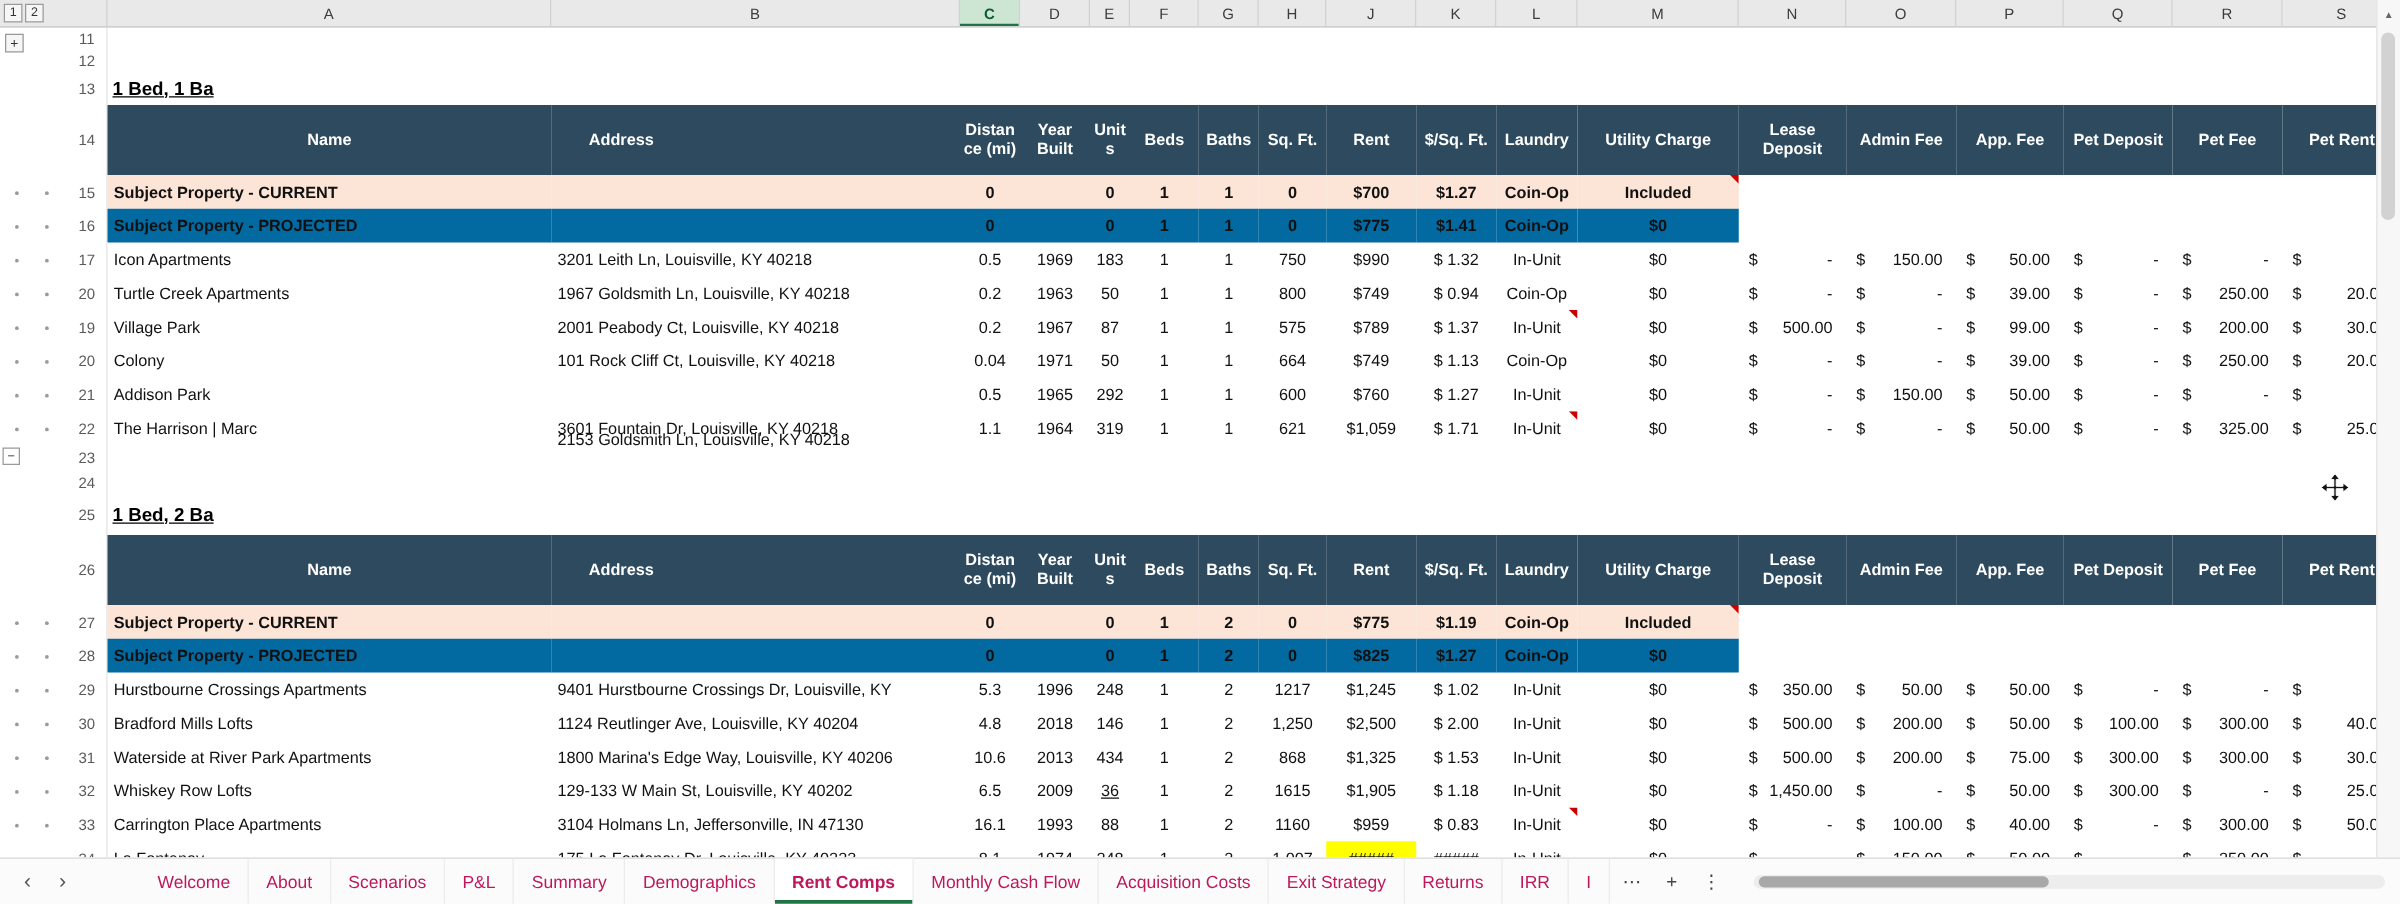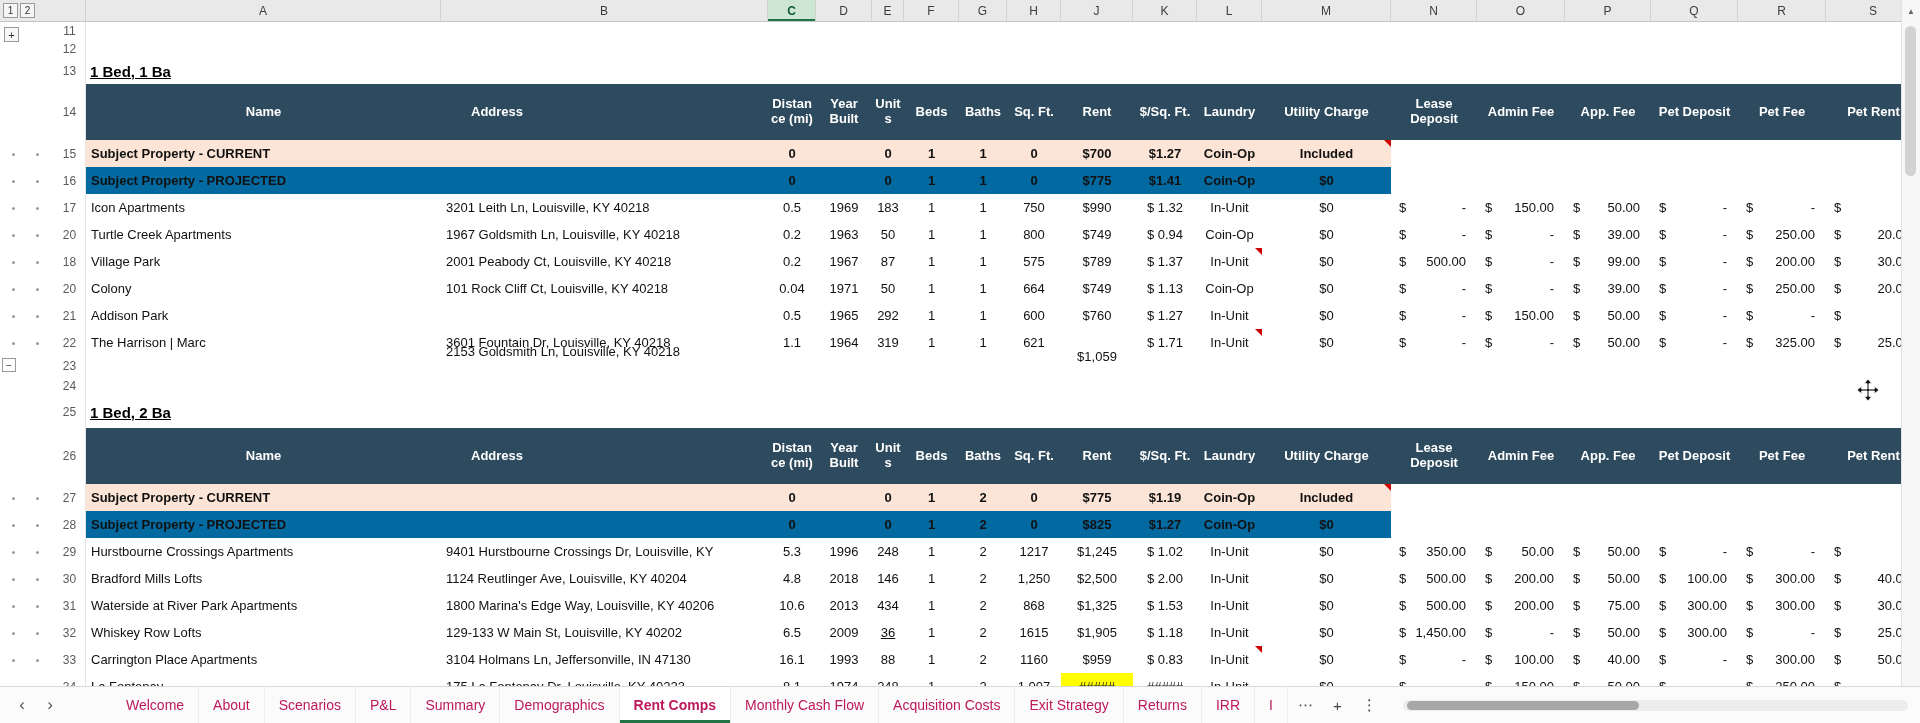--- a/index.html
+++ b/index.html
@@ -270,21 +270,21 @@
       <div class="c acc" style="width: 95px;">
         <span>$</span>
         <span>20.00</span>
       </div>
     </div>
     <div class="row" style="height: 27px;">
       <div class="outline-cell">
         <span class="odot"></span>
         <span class="odot2"></span>
       </div>
-      <div class="rownum">18</div>
+      <div class="rownum">19</div>
       <div class="c l" style="width: 355px;">Village Park</div>
       <div class="c l" style="width: 327px;">2001 Peabody Ct, Louisville, KY 40218</div>
       <div class="c" style="width: 48px;">0.2</div>
       <div class="c" style="width: 56px;">1967</div>
       <div class="c" style="width: 32px;">87</div>
       <div class="c" style="width: 55px;">1</div>
       <div class="c" style="width: 48px;">1</div>
       <div class="c" style="width: 54px;">575</div>
       <div class="c" style="width: 72px;">$789</div>
       <div class="c" style="width: 64px;">$ 1.37</div>
@@ -407,21 +407,21 @@
       </div>
       <div class="rownum">22</div>
       <div class="c l" style="width: 355px;">The Harrison | Marc</div>
       <div class="c l" style="width: 327px;">3601 Fountain Dr, Louisville, KY 40218</div>
       <div class="c" style="width: 48px;">1.1</div>
       <div class="c" style="width: 56px;">1964</div>
       <div class="c" style="width: 32px;">319</div>
       <div class="c" style="width: 55px;">1</div>
       <div class="c" style="width: 48px;">1</div>
       <div class="c" style="width: 54px;">621</div>
-      <div class="c" style="width: 72px; margin-top: 14px;">$1,059</div>
+      <div class="c" style="width: 72px;">$1,059</div>
       <div class="c" style="width: 64px;">$ 1.71</div>
       <div class="c" style="width: 65px;">In-Unit<span class="flag"></span></div>
       <div class="c" style="width: 129px;">$0</div>
       <div class="c acc" style="width: 86px;">
         <span>$</span>
         <span>-</span>
       </div>
       <div class="c acc" style="width: 88px;">
         <span>$</span>
         <span>-</span>

